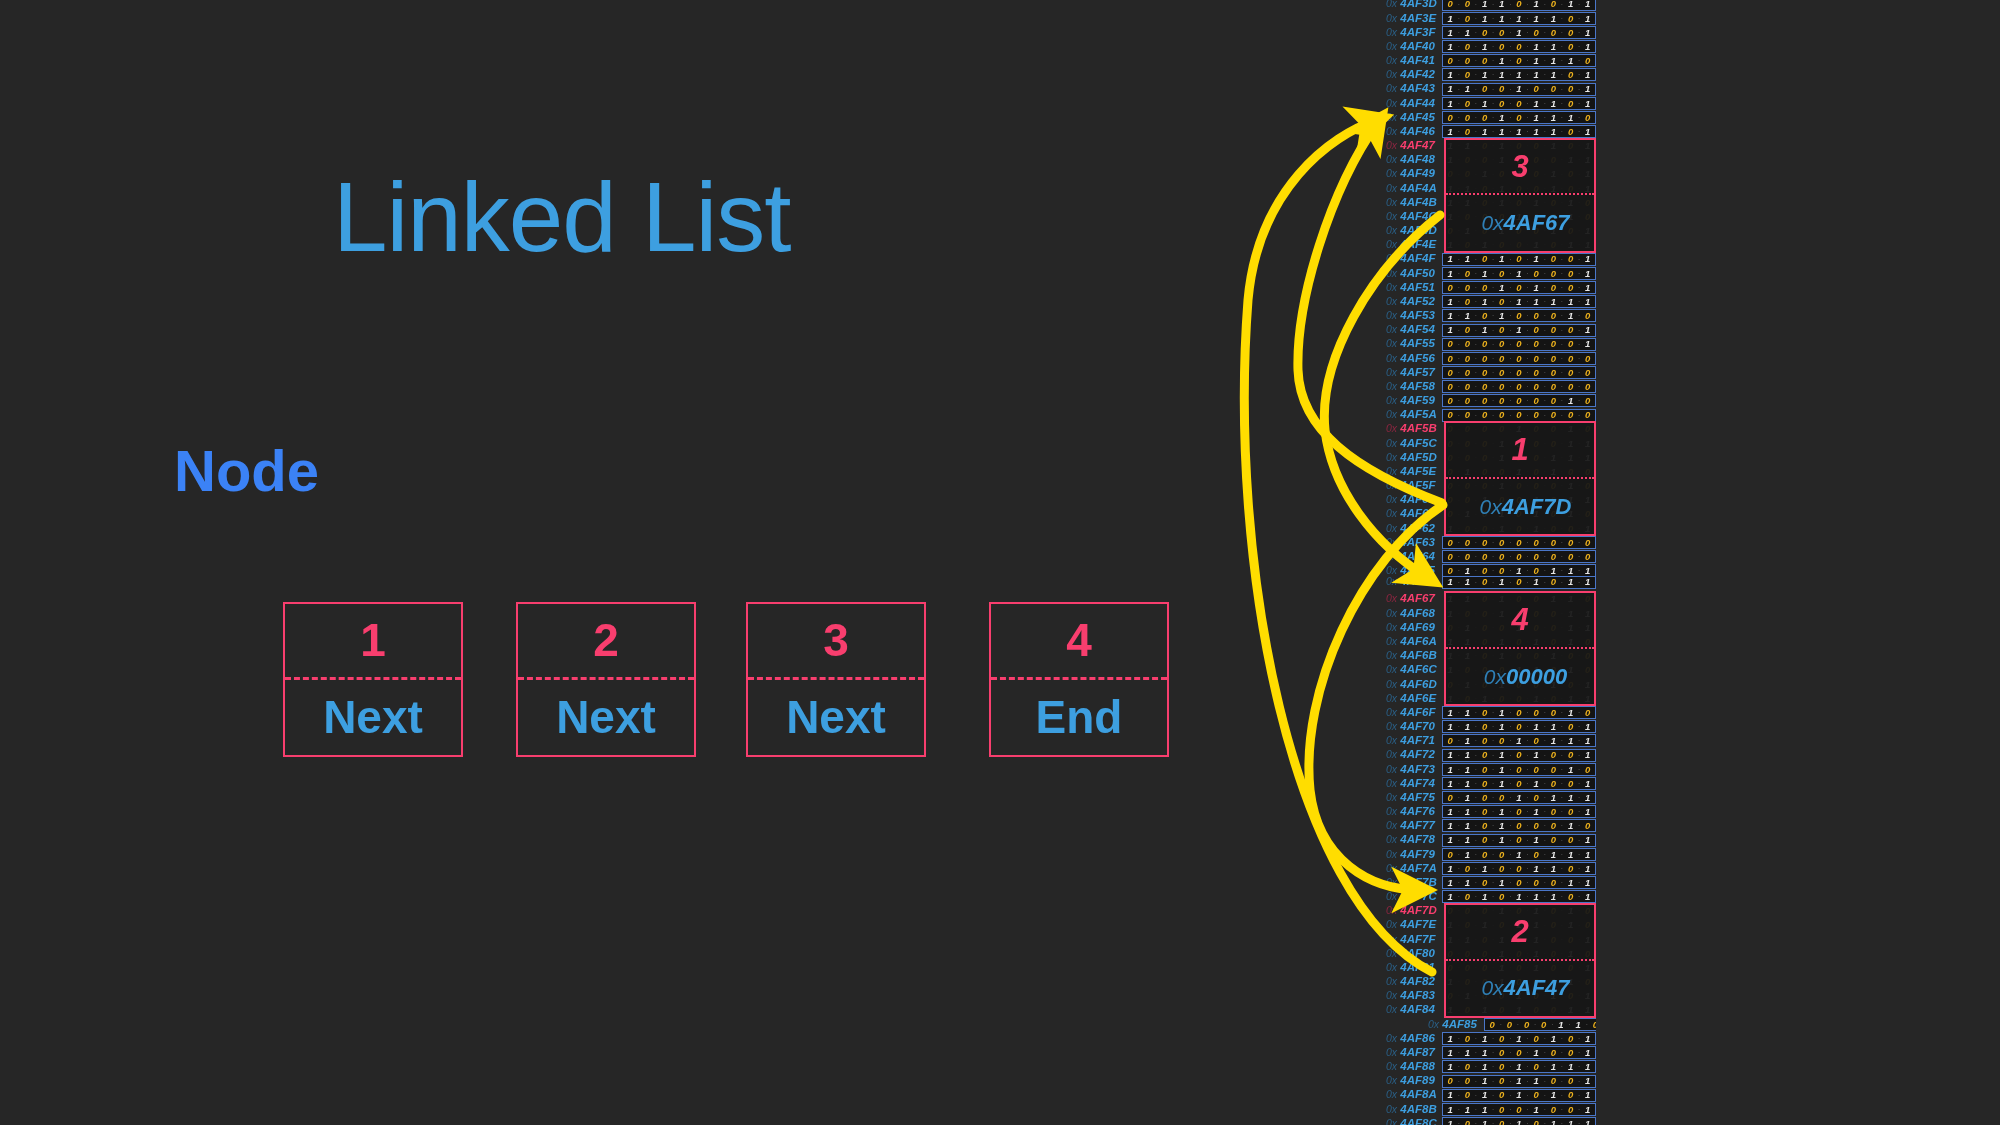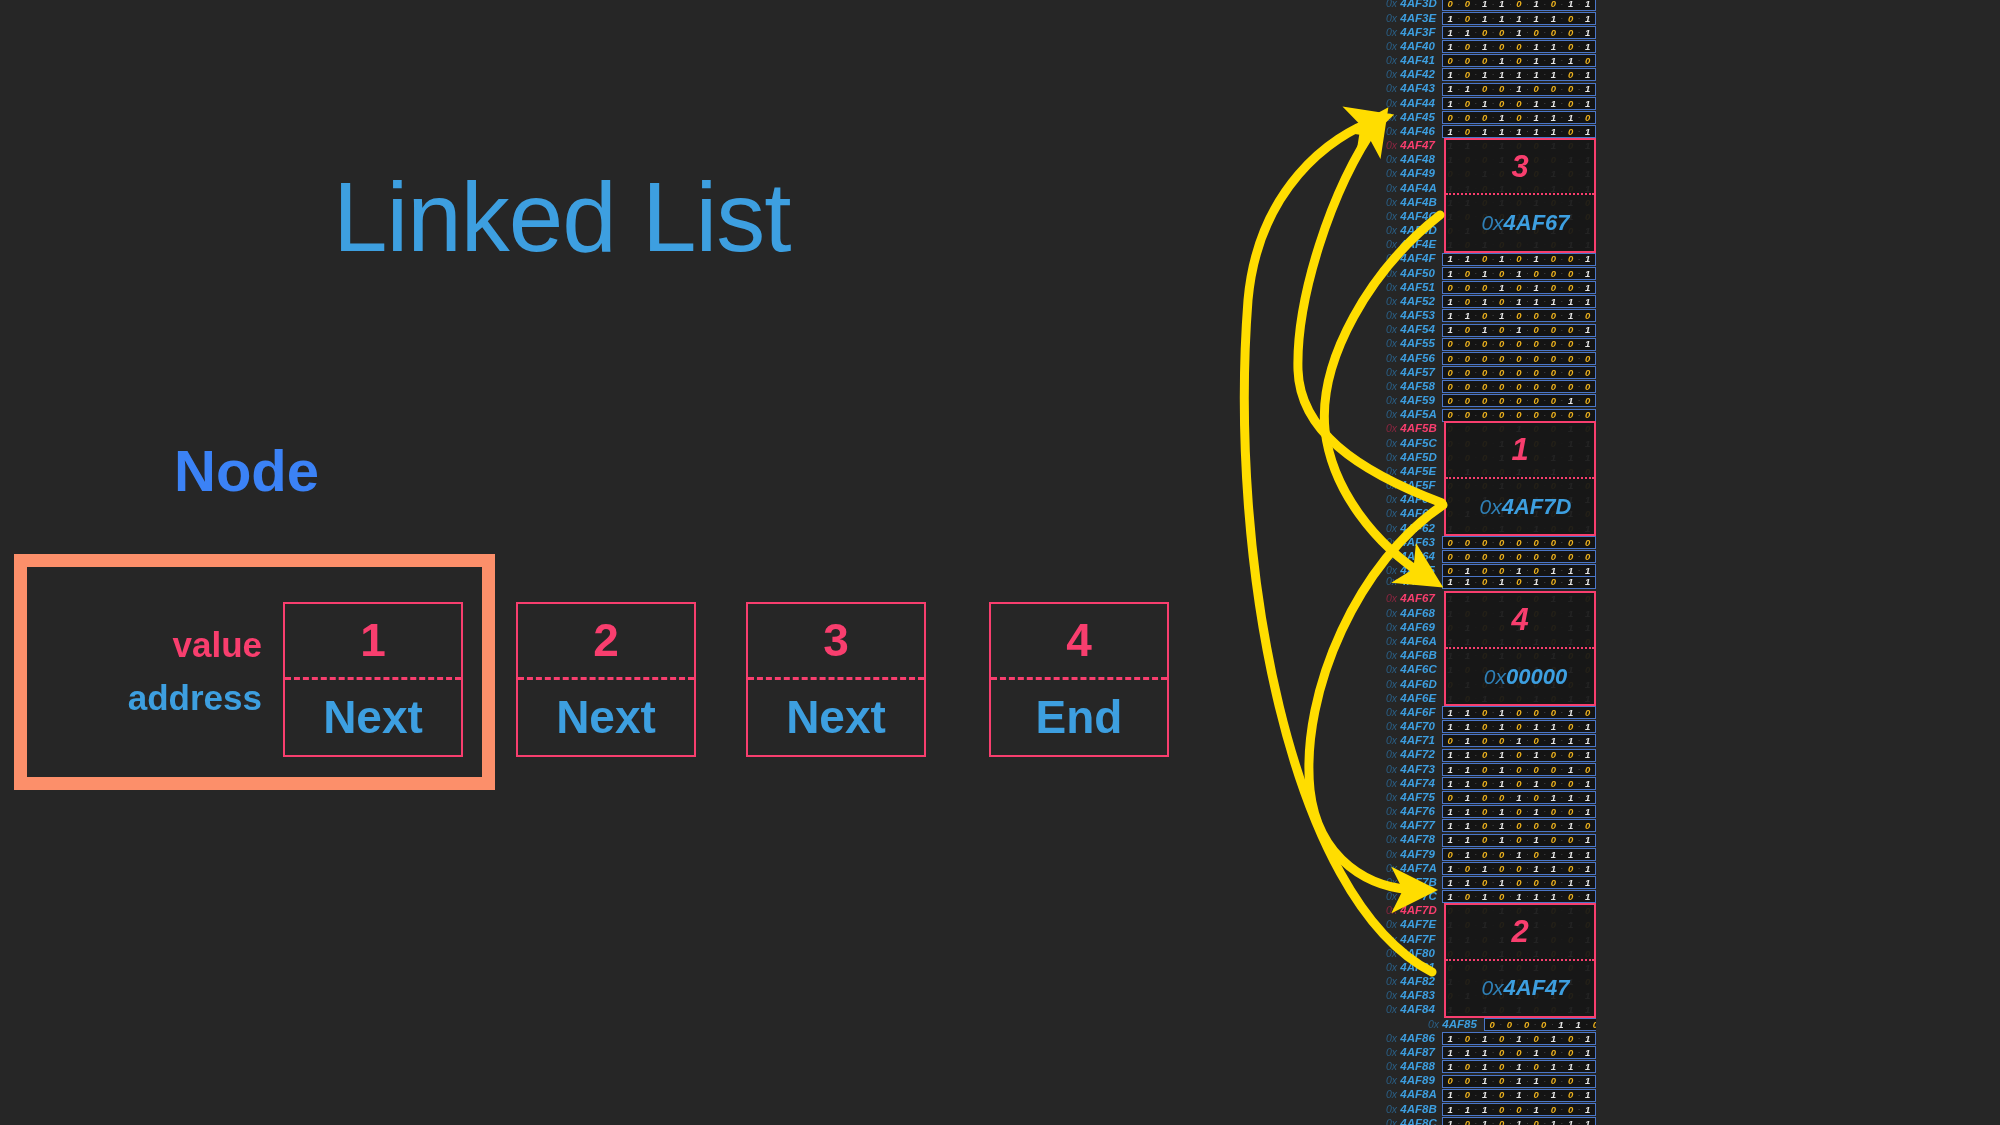--- a/index.html
+++ b/index.html
@@ -128,28 +128,20 @@
 </style>
 </head>
 <body>
 
 <div id="stage">
 
   <div id="title">Linked List</div>
 
   <div id="node-label">Node</div>
 
-  <div id="node-def">
-    <div id="node-def-inner">
-      <div class="def-labels">
-        <div class="def-value-lbl">value</div>
-        <div class="def-addr-lbl">address</div>
-      </div>
-    </div>
-  </div>
 
   <div id="chain-host">
       <div class="chain-node" style="left: 283px; top: 602px; width: 180px; height: 155px;">
         <div class="cn-top">
           <span class="cn-val">1</span>
         </div>
         <div class="cn-bot">
           <span class="cn-next">Next</span>
         </div>
       </div>

